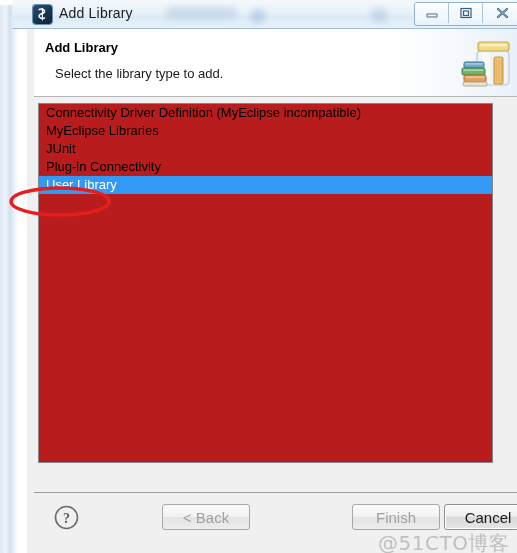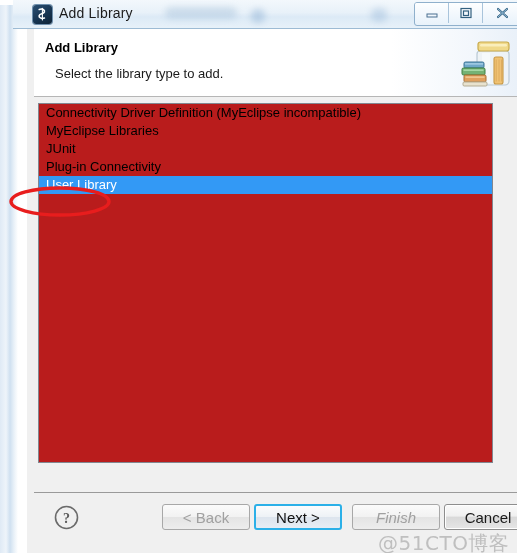--- a/index.html
+++ b/index.html
@@ -190,21 +190,21 @@
     align-items: center;
     justify-content: center;
     box-sizing: border-box;
   }
   .dlg-button.disabled { color: #a0a0a0; }
   #btn-back   { left: 128px; }
   #btn-next   { left: 220px;
                 border: 2px solid #2bb0e8;
                 background: linear-gradient(180deg,#fbfcfd 0%,#eef2f6 48%,#dde5ee 52%,#e7edf4 100%);
                 color: #111111; }
-  #btn-finish { left: 318px; font-style: italic; }
+  #btn-finish { left: 318px; }
   #btn-cancel { left: 410px;
                 border: 1px solid #8e8e8e;
                 background: linear-gradient(180deg,#fafafa 0%,#f0f0f0 45%,#d9d9d9 52%,#e6e6e6 100%);
                 color: #1a1a1a;
                 box-shadow: inset 0 0 0 1px #ffffff; }
 
   
   #watermark {
     position: absolute;
     left: 378px; top: 530px;
@@ -296,21 +296,20 @@
   <div id="button-bar">
 
     <div id="help-button">
       <svg width="25" height="25" viewBox="0 0 25 25">
         <circle cx="12.5" cy="12.5" r="11" fill="none" stroke="#6b6b6b" stroke-width="1.6"></circle>
         <text x="12.5" y="17.5" font-family="Liberation Serif, serif" font-size="14" font-weight="bold" fill="#5a5a5a" text-anchor="middle">?</text>
       </svg>
     </div>
 
     <div class="dlg-button disabled" id="btn-back">&lt; Back</div>
-    <div class="dlg-button" id="btn-next">Next &gt;</div>
     <div class="dlg-button disabled" id="btn-finish">Finish</div>
     <div class="dlg-button" id="btn-cancel">Cancel</div>
   </div>
 
 </div>
 
 <div id="annotation-ellipse">
   <svg width="105" height="31" viewBox="0 0 105 31">
     <ellipse cx="52" cy="15.5" rx="49" ry="13.5" fill="none" stroke="#e81d1d" stroke-width="3.4"></ellipse>
   </svg>

